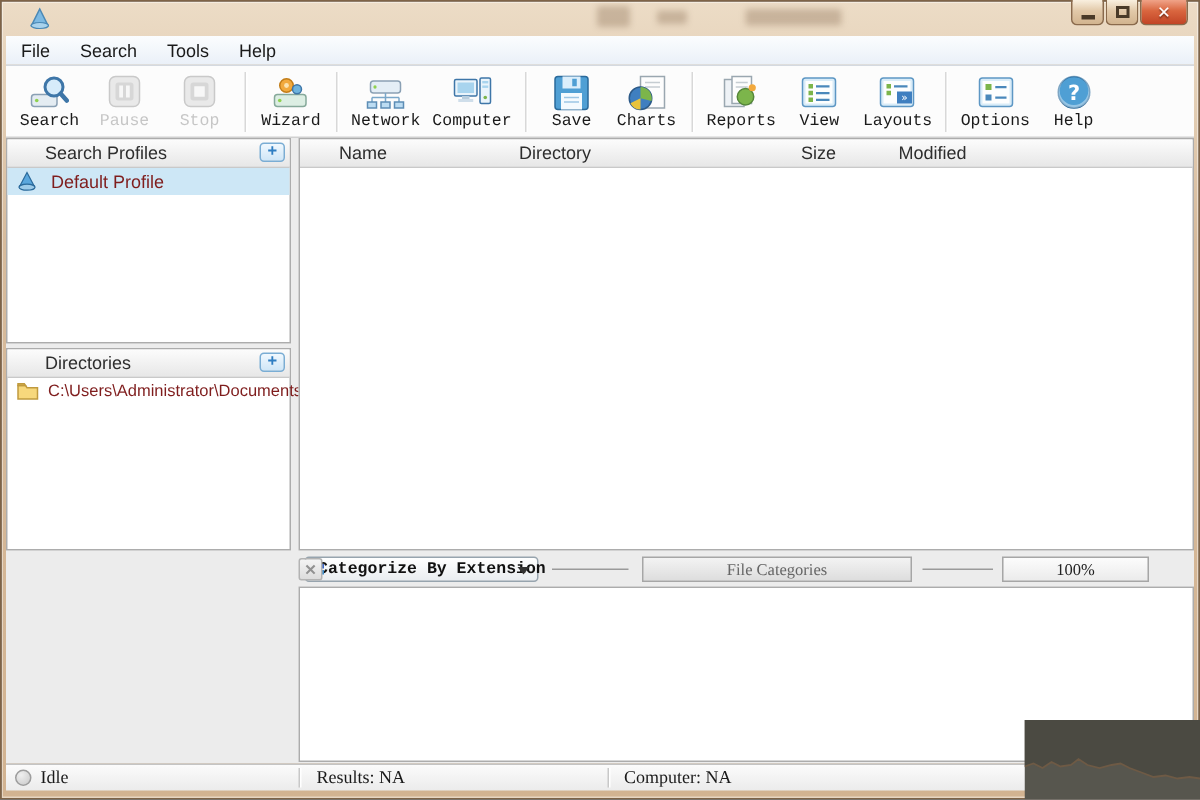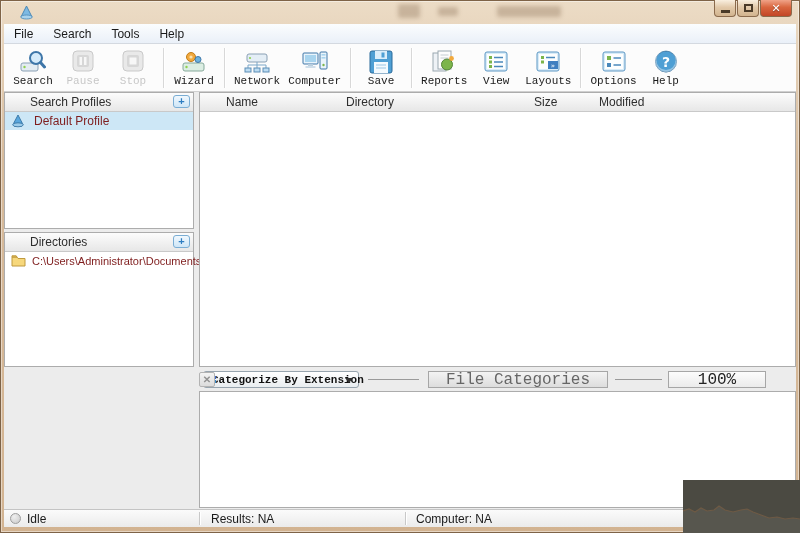--- a/index.html
+++ b/index.html
@@ -62,30 +62,30 @@
             background:linear-gradient(#ffffff,#e9edf0);box-sizing:border-box;display:flex;align-items:center;}
   .dropdown .dd-label{font-family:"Liberation Mono","DejaVu Sans Mono",monospace;font-size:11px;font-weight:bold;
                       color:#111;white-space:nowrap;margin-left:3px;}
   .dd-arrow{position:absolute;right:5px;top:6px;width:0;height:0;border-left:4px solid transparent;
             border-right:4px solid transparent;border-top:5px solid #333;}
   .cat-icon{width:11px;height:11px;background:#fff;border:1px solid #6f9cc4;margin-left:3px;position:relative;box-sizing:border-box;}
   .cat-icon i{position:absolute;width:3px;height:3px;}
   .dashline{position:absolute;top:9px;height:1px;background:#9a9a9a;}
   .gbtn{position:absolute;top:1px;height:17px;border:1px solid #a6a6a6;box-sizing:border-box;
         display:flex;align-items:center;justify-content:center;
-        font-family:Liberation Mono, monospace;font-size:16px;}
+        font-family:Liberation Serif, serif;font-size:11px;}
   .gbtn.filecat{background:linear-gradient(#f3f3f3,#dddddd);color:#666;}
   .gbtn.zoom{background:linear-gradient(#fcfcfc,#ebebeb);color:#222;}
   .xbtn{position:absolute;top:2px;width:16px;height:15px;border:1px solid #b3b3b3;box-sizing:border-box;
         background:linear-gradient(#f4f4f4,#dcdcdc);color:#919191;font-size:10px;font-weight:bold;
         display:flex;align-items:center;justify-content:center;border-radius:2px;}
   
   .statusbar{position:absolute;left:4px;top:509px;width:792px;height:18px;
              background:linear-gradient(#fbfbfb,#ebebeb);border-top:1px solid #c4c4c4;box-sizing:border-box;}
-  .sb-cell{position:absolute;top:0;height:100%;display:flex;align-items:center;font-size:12px;color:#1a1a1a;}
+  .sb-cell{position:absolute;top:0;height:100%;display:flex;align-items:center;font-size:12px;color:#1a1a1a;font-family:Liberation Serif, serif;}
   .sb-div{position:absolute;top:2px;width:1px;height:13px;background:#c8c8c8;box-shadow:1px 0 0 #fff;}
   .idle-dot{width:11px;height:11px;border-radius:50%;background:radial-gradient(circle at 35% 30%,#efefef,#c9c9c9);
             border:1px solid #9d9d9d;margin:0 6px 0 6px;box-sizing:border-box;}
   
   .dark-overlay{position:absolute;left:683px;top:480px;width:117px;height:53px;z-index:50;}
 </style>
 </head>
 <body>
 
 <div id="root">
@@ -188,20 +188,31 @@
         <span class="ticon"><svg viewBox="0 0 26 24">
             <rect x="2" y="1" width="22" height="22" rx="2" fill="#4f9fd4" stroke="#2a6a9b"></rect>
             <rect x="7" y="1" width="12" height="8" fill="#dbeefb"></rect>
             <rect x="13.5" y="2.5" width="3" height="5" fill="#4f9fd4"></rect>
             <rect x="6" y="12" width="14" height="11" fill="#f4fafe"></rect>
             <line x1="8" y1="15" x2="18" y2="15" stroke="#9cc6e4"></line>
             <line x1="8" y1="18" x2="18" y2="18" stroke="#9cc6e4"></line>
           </svg></span>
         <span class="tlabel">Save</span>
       </div>
+      <div class="tbtn">
+        <span class="ticon"><svg viewBox="0 0 26 24">
+            <rect x="9" y="1" width="16" height="21" fill="#fdfdfd" stroke="#9aa7b0"></rect>
+            <line x1="12" y1="5" x2="22" y2="5" stroke="#c6cdd2"></line>
+            <line x1="12" y1="8" x2="22" y2="8" stroke="#c6cdd2"></line>
+            <circle cx="9" cy="15.5" r="7.5" fill="#3f7fc0" stroke="#2c5a88"></circle>
+            <path d="M9 15.5 L9 8 A7.5 7.5 0 0 1 16.3 17.3 Z" fill="#7cb54b"></path>
+            <path d="M9 15.5 L2.3 18.8 A7.5 7.5 0 0 0 9 23 Z" fill="#e8c33c"></path>
+          </svg></span>
+        <span class="tlabel">Charts</span>
+      </div>
       <div class="tsep"></div>
       <div class="tbtn">
         <span class="ticon"><svg viewBox="0 0 26 24">
             <rect x="2" y="3" width="13" height="18" fill="#eef2f6" stroke="#9aa7b0"></rect>
             <rect x="7" y="1" width="13" height="18" fill="#fdfdfd" stroke="#9aa7b0"></rect>
             <line x1="9.5" y1="5" x2="17.5" y2="5" stroke="#c6cdd2"></line>
             <line x1="9.5" y1="8" x2="17.5" y2="8" stroke="#c6cdd2"></line>
             <circle cx="16" cy="14.5" r="5.5" fill="#7cb54b" stroke="#55863a"></circle>
             <circle cx="20.5" cy="8.5" r="2.4" fill="#f2a93d"></circle>
           </svg></span>

